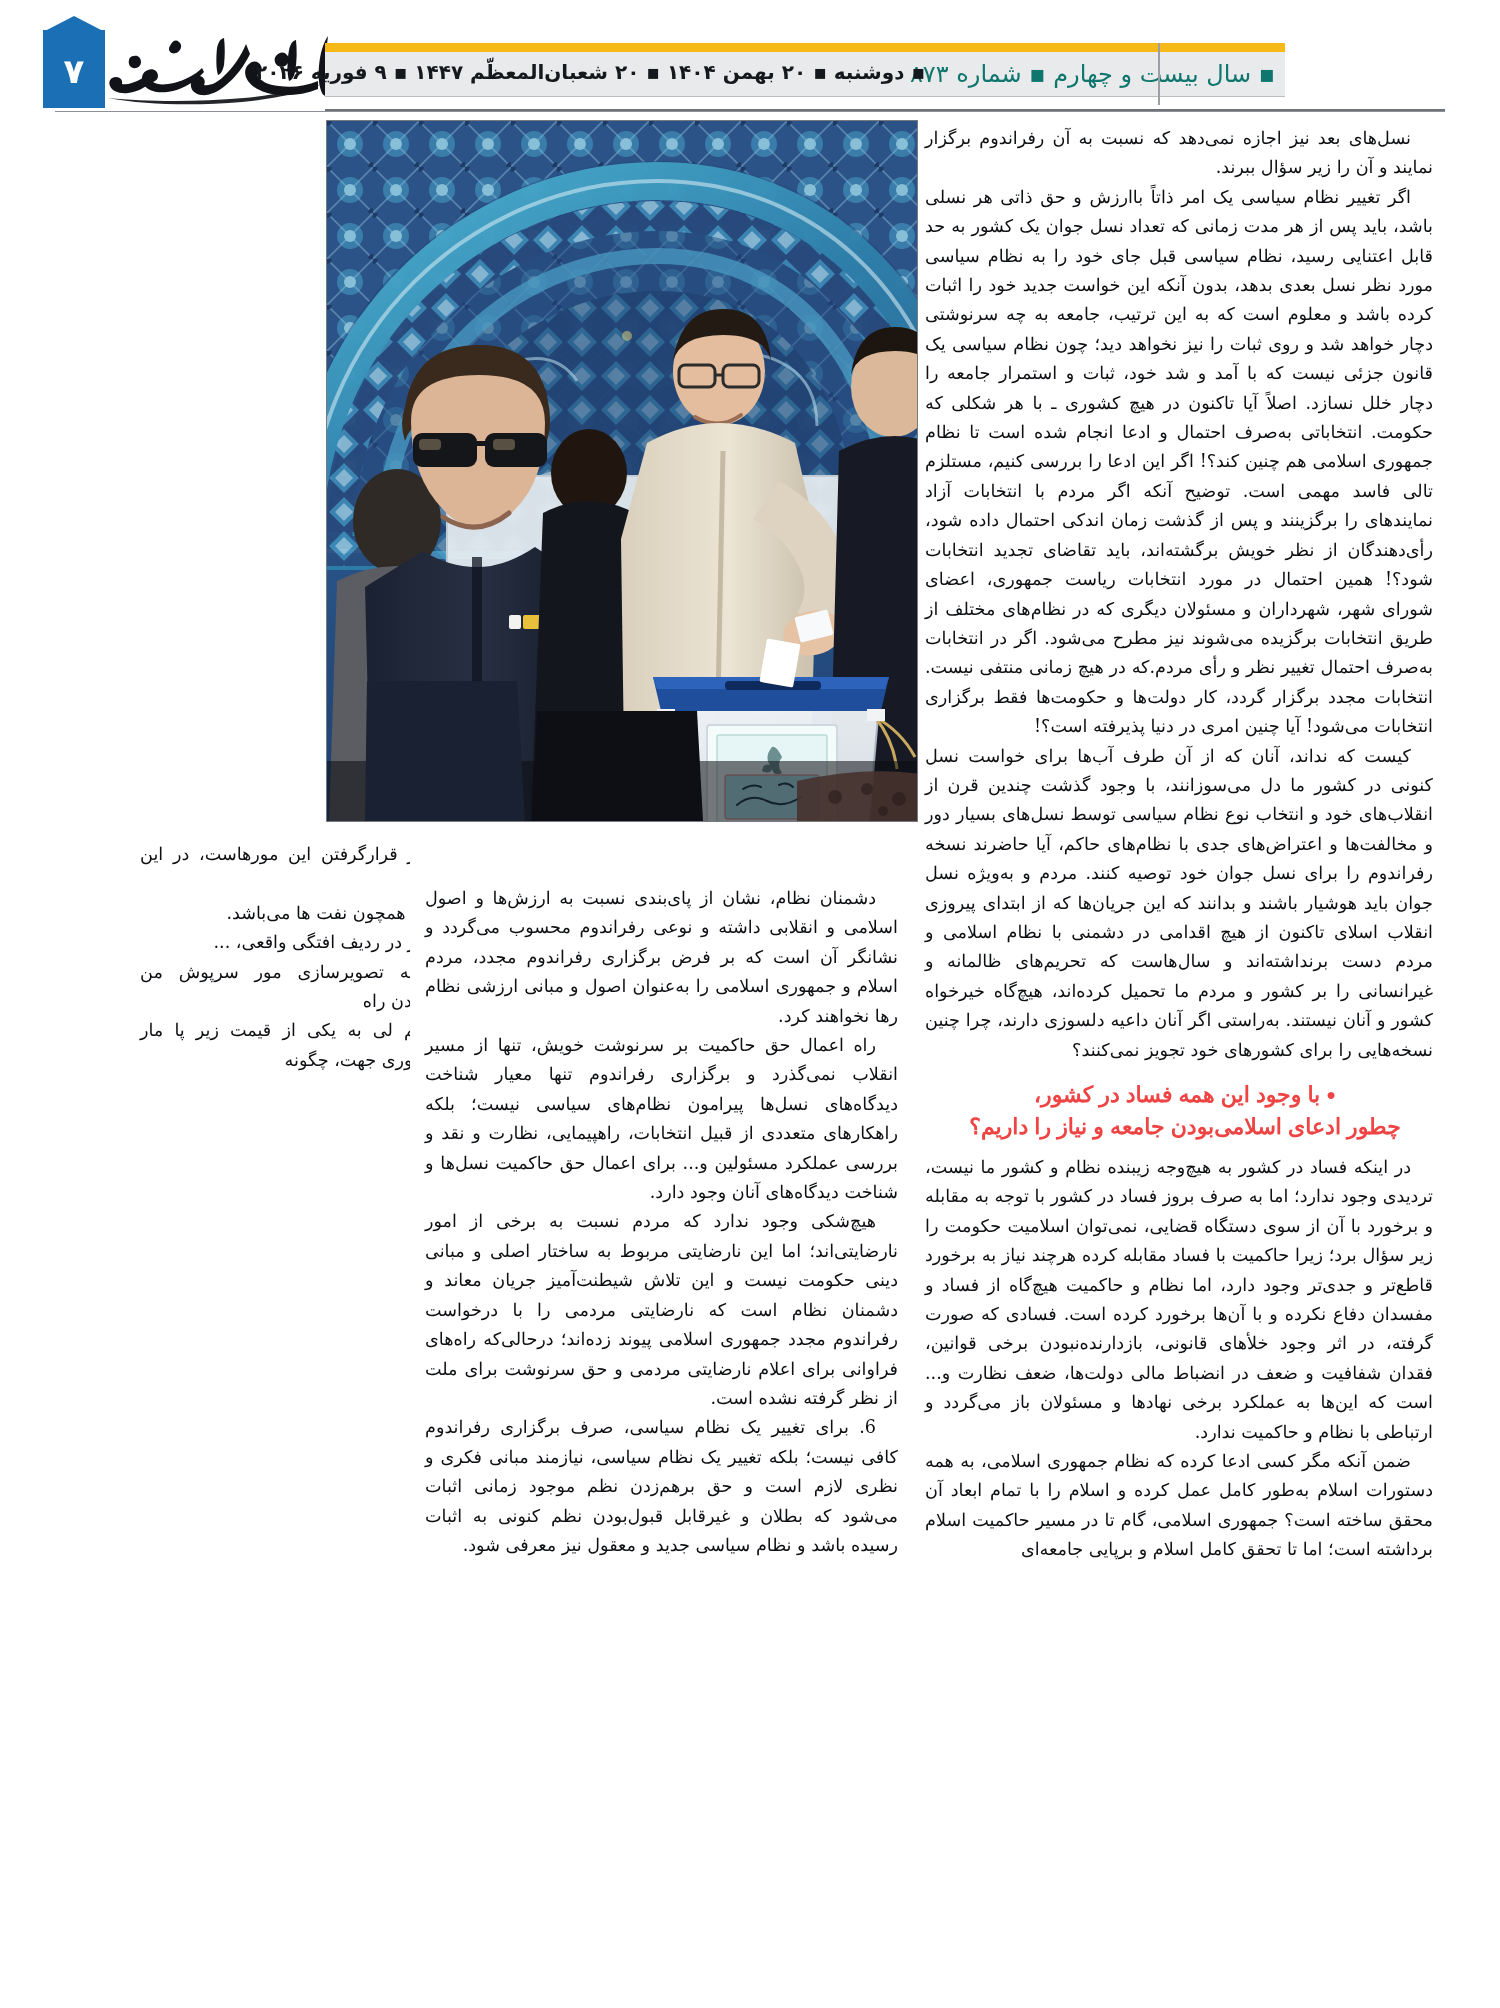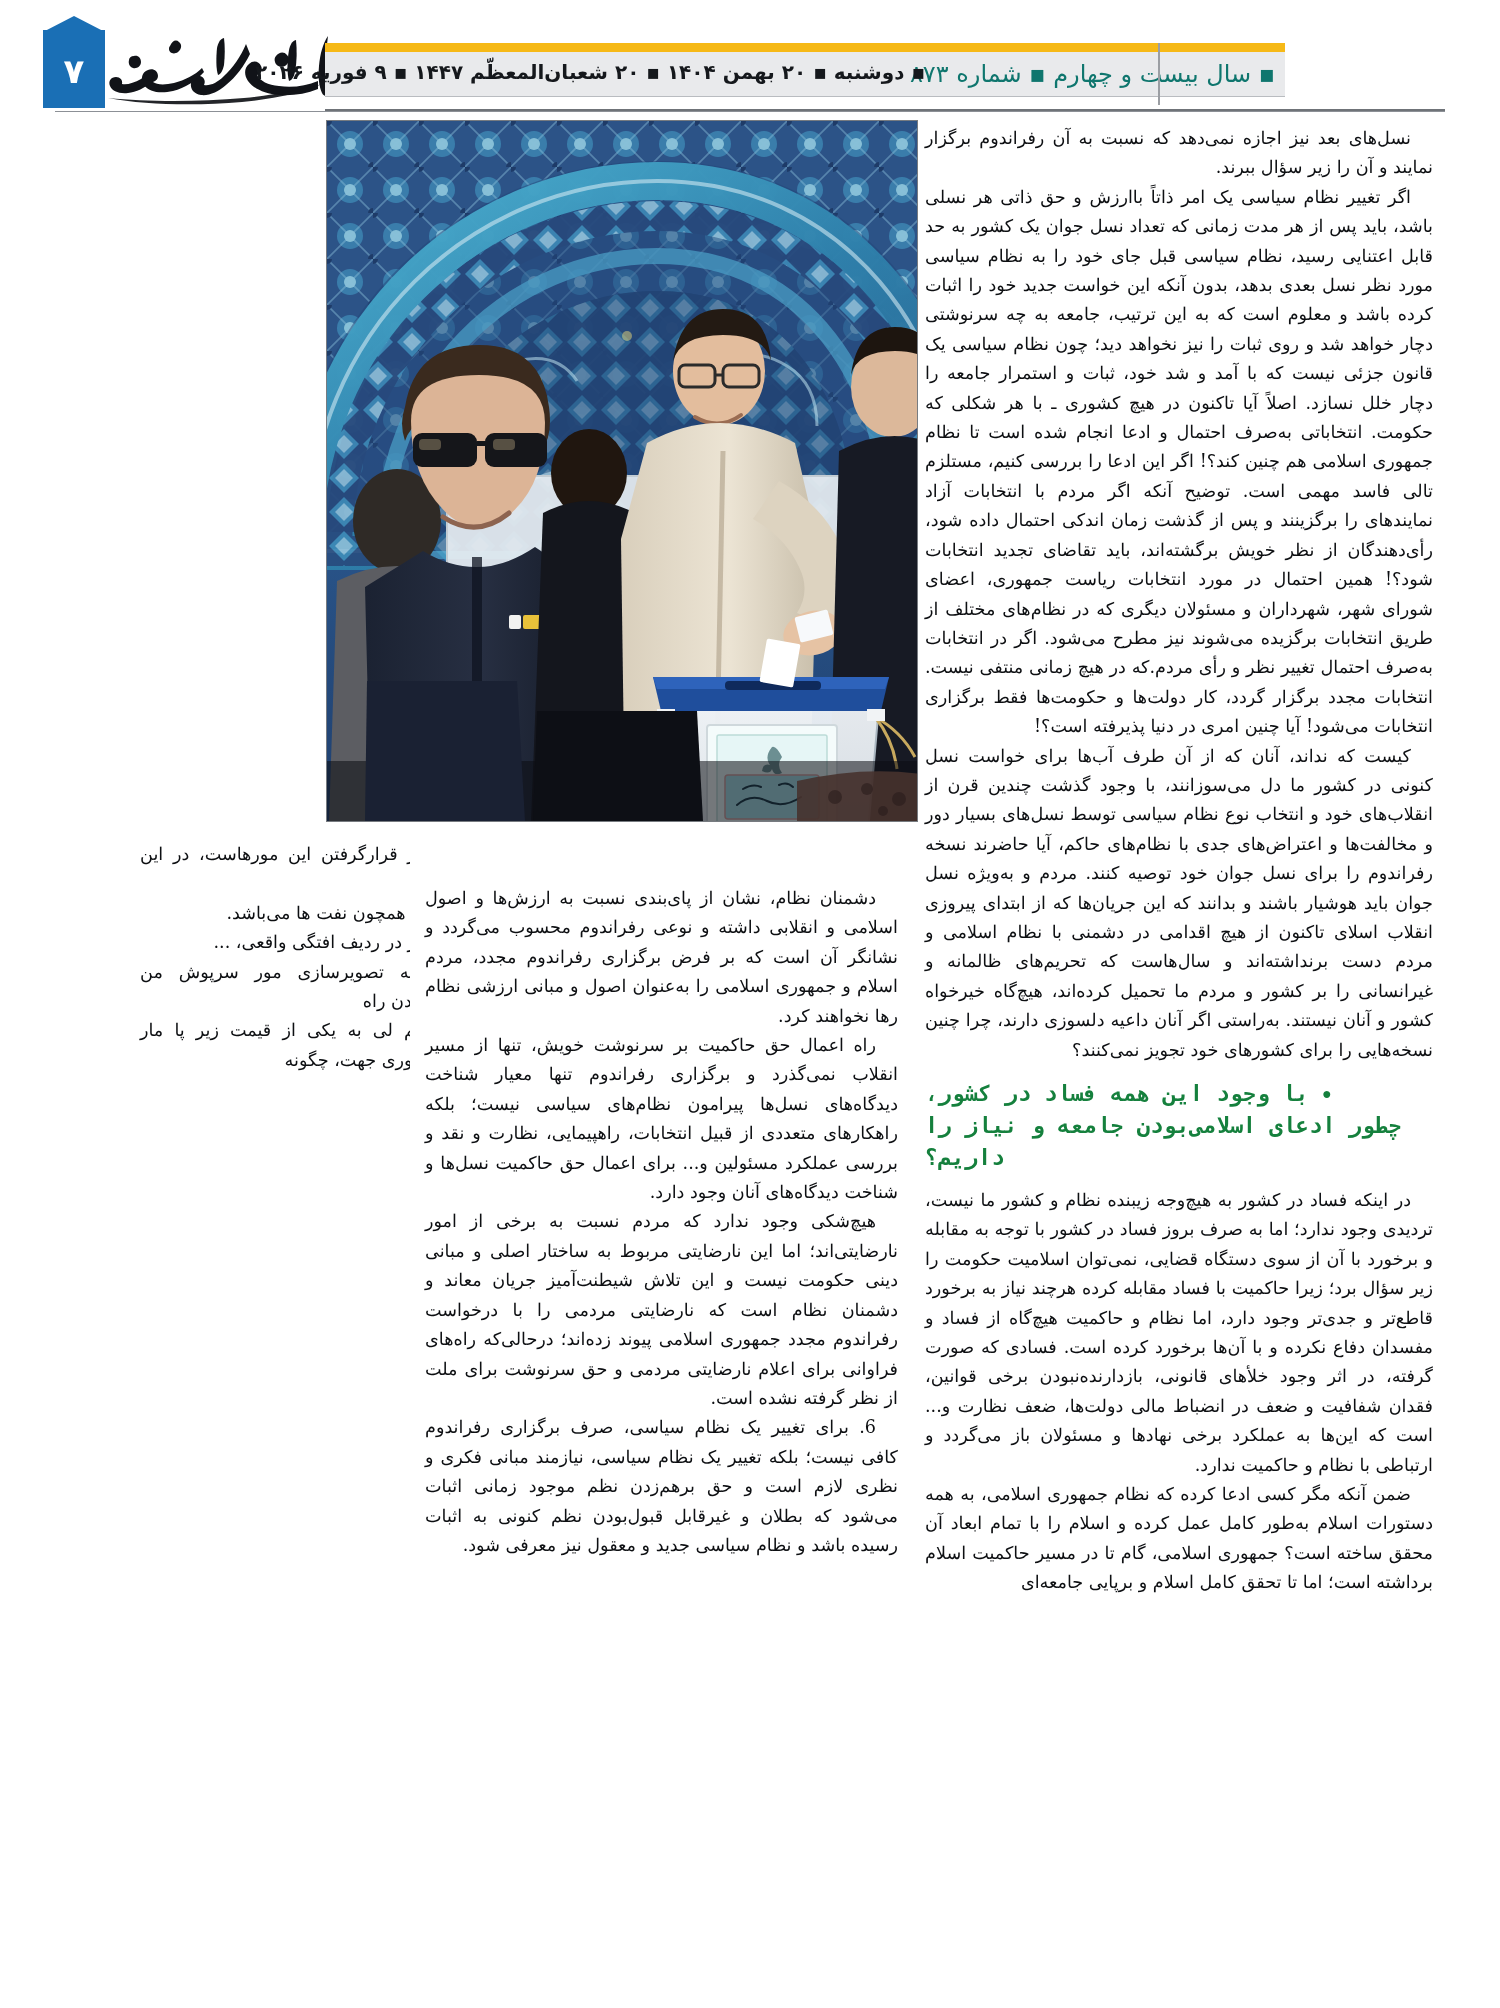--- a/index.html
+++ b/index.html
@@ -88,27 +88,27 @@
   }
   
   #col-3{
     right:1090px;top:840px;width:410px;
     font-size:17.6px;line-height:29.4px;
     overflow:hidden;height:1170px;
   }
   #col-3 .shift{position:relative;right:-140px;width:410px;}
 
   .blue-head{
-    color:#15803d;
+    color:#ef4444;
     font-weight:bold;
     font-size:22px;
     line-height:32px;
-    text-align:left;
+    text-align:center;
     margin:14px 0 10px 0;
-    font-family:Liberation Mono, monospace;
+    font-family:Liberation Sans, sans-serif;
     text-indent:0;
     direction:rtl;
   }
   .blue-head .bullet{font-size:16px;vertical-align:2px;}
 
   
   .photo{
     position:absolute;right:582px;top:120px;width:590px;height:700px;
     border:1px solid #777b80;
     overflow:hidden;background:#2b3b55;

